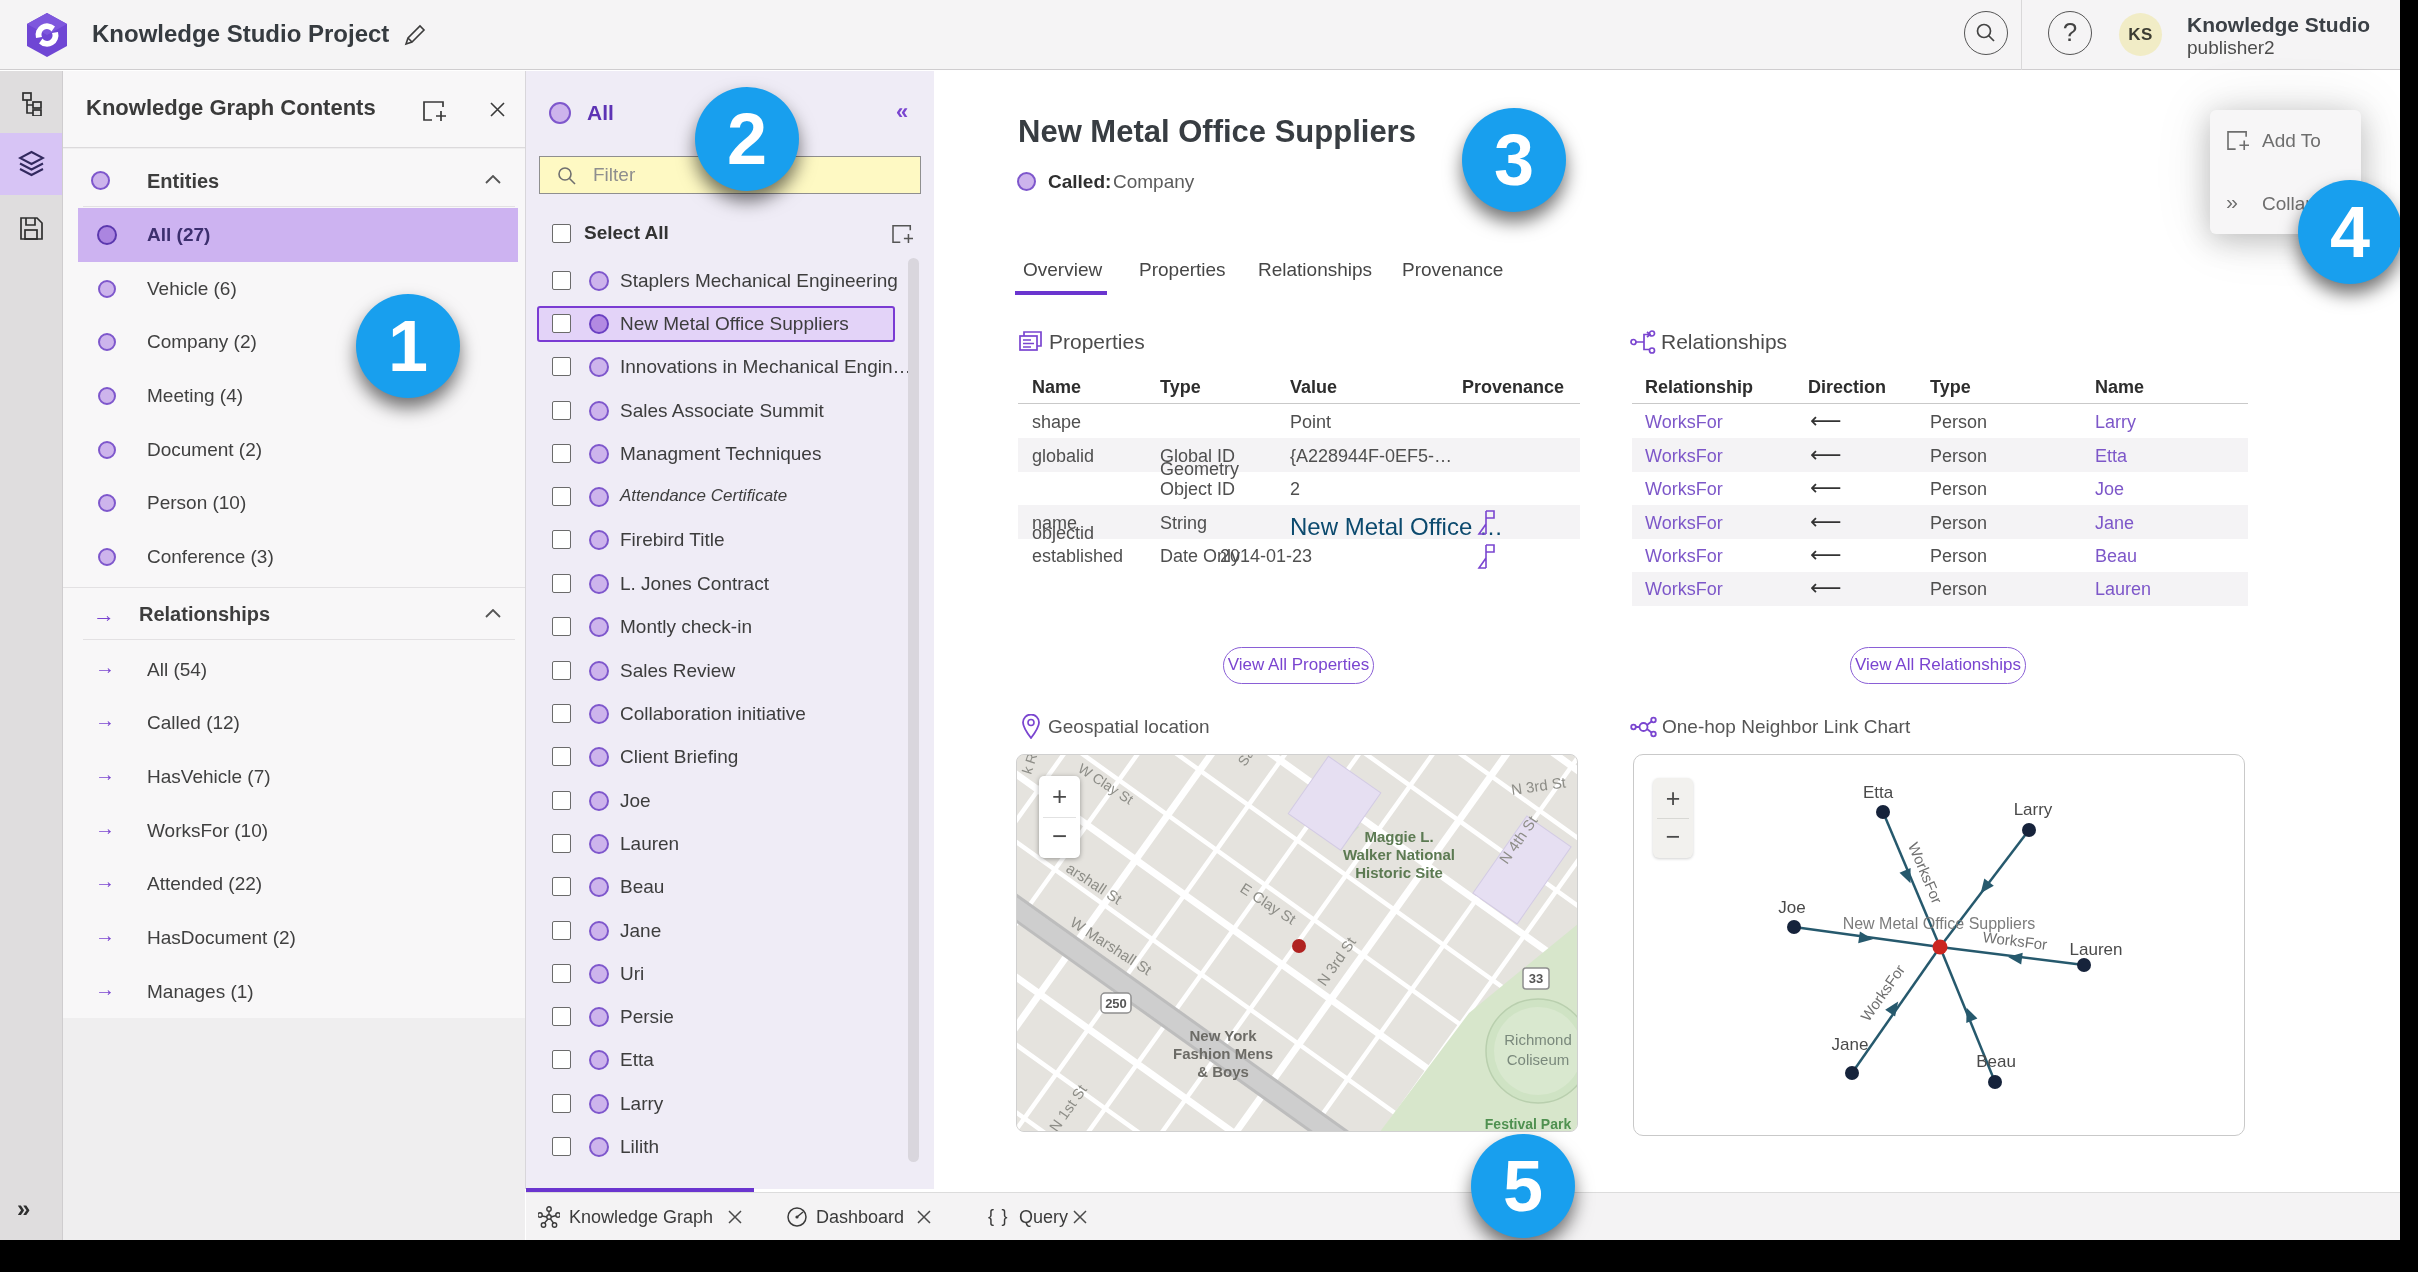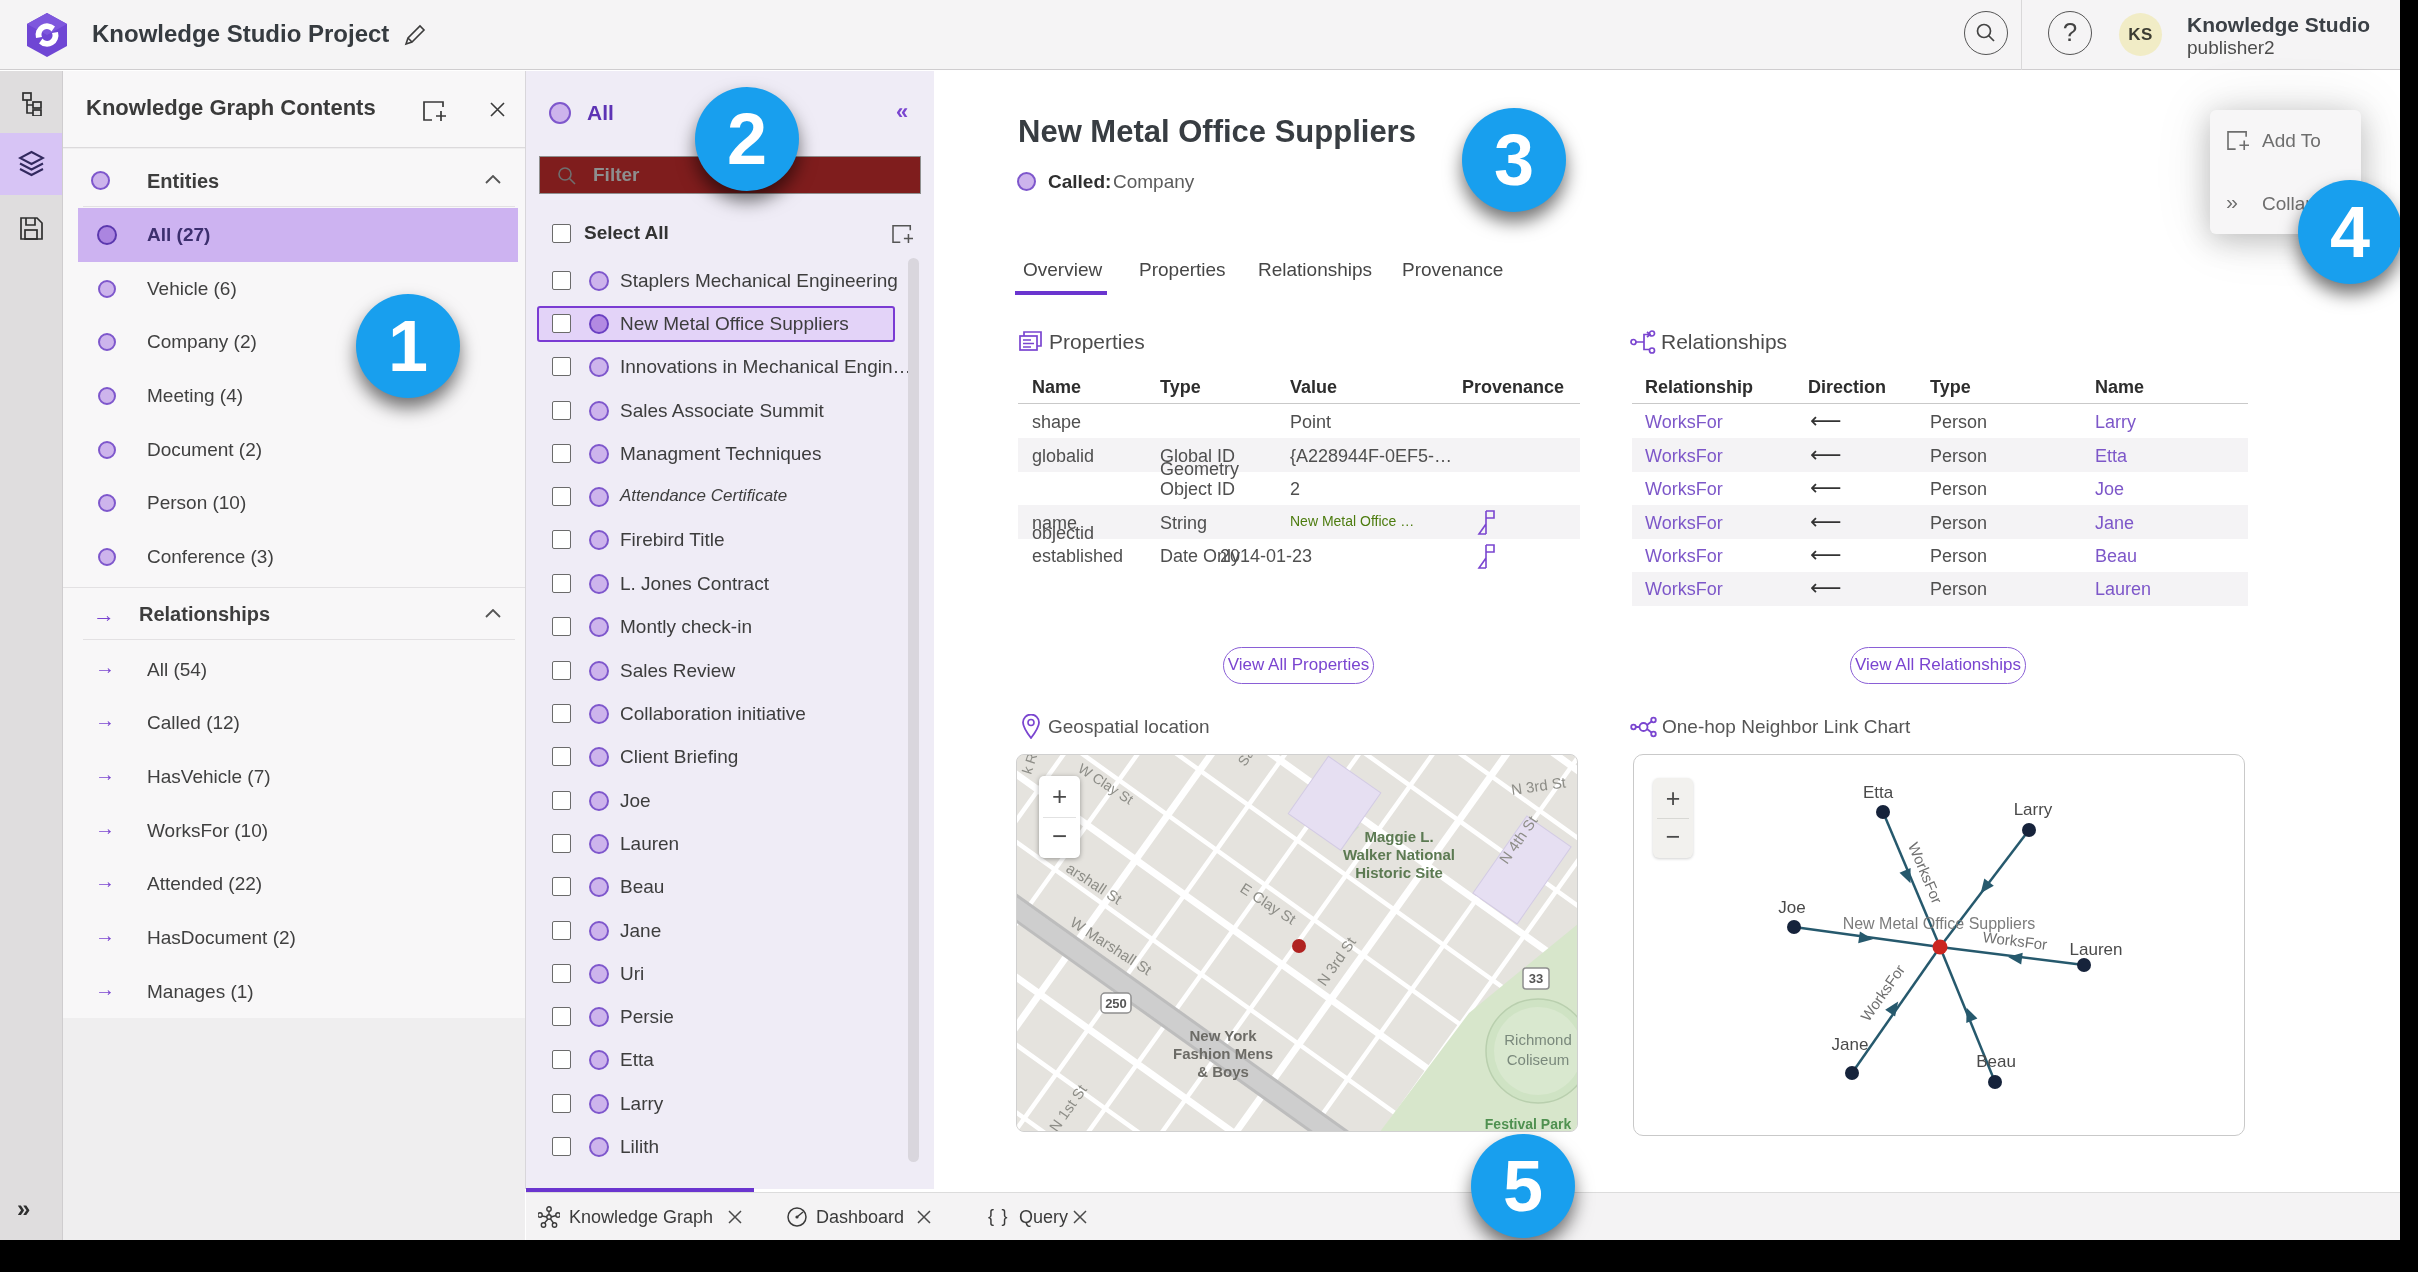--- a/index.html
+++ b/index.html
@@ -125,21 +125,21 @@
     <div class="abs" style="left:32px;top:853px;font-size:20px;color:#7a45d0;">→</div>
       <div class="abs" style="left:84px;top:856px;font-size:19px;color:#404040;">HasDocument (2)</div>
     <div class="abs" style="left:32px;top:907px;font-size:20px;color:#7a45d0;">→</div>
       <div class="abs" style="left:84px;top:910px;font-size:19px;color:#404040;text-align:center;">Manages (1)</div>
   </div>
 
   <div class="abs" style="left:526px;top:71px;width:408px;height:1118px;background:#efecf6;">
     <div class="circ" style="left:23px;top:31px;width:22px;height:22px;"></div>
     <div class="abs" style="left:61px;top:30px;font-size:21px;font-weight:bold;color:#5d33b4;">All</div>
     <div class="abs" style="left:370px;top:28px;font-size:22px;color:#7a45d0;font-weight:bold;">«</div>
-    <div class="abs" style="left:13px;top:85px;width:382px;height:38px;background:#7f1d1d;border:1px solid #8f8f8f;box-sizing:border-box;font-weight:bold;">
+    <div class="abs" style="left:13px;top:85px;width:382px;height:38px;background:#fef9c3;border:1px solid #8f8f8f;box-sizing:border-box;">
       <svg style="position:absolute;left:17px;top:9px;" width="20" height="20" viewBox="0 0 20 20">
           <circle cx="8" cy="8" r="6" fill="none" stroke="#6f6f6f" stroke-width="1.6"></circle>
           <line x1="12.5" y1="12.5" x2="18" y2="18" stroke="#6f6f6f" stroke-width="1.6"></line>
         </svg>
       <div style="position:absolute;left:53px;top:7px;font-size:19px;color:#8e8e8e;">Filter</div>
     </div>
     <div class="abs" style="left:26px;top:153px;width:19px;height:19px;background:#fff;border:1.5px solid #6b6b6b;border-radius:2px;box-sizing:border-box;"></div>
     <div class="abs" style="left:58px;top:151px;font-size:19px;font-weight:bold;color:#333;">Select All</div>
     <svg class="abs" style="left:366px;top:153px;" width="22" height="20" viewBox="0 0 24 22">
         <path d="M20 7 V2 H1 V20 H9 M13 16 H23 M18 11 V21" fill="none" stroke="#555" stroke-width="1.7"></path>
@@ -241,21 +241,21 @@
     <div class="abs" style="left:1160px;top:412px;font-size:18px;color:#4f4f4f;margin-top:47px;">Geometry</div>
     <div class="abs" style="left:1290px;top:412px;font-size:18px;color:#4f4f4f;">Point</div>
   <div class="abs" style="left:1032px;top:446px;font-size:18px;color:#4f4f4f;">globalid</div>
     <div class="abs" style="left:1160px;top:446px;font-size:18px;color:#4f4f4f;">Global ID</div>
     <div class="abs" style="left:1290px;top:446px;font-size:18px;color:#4f4f4f;">{A228944F-0EF5-…</div>
   <div class="abs" style="left:1032px;top:479px;font-size:18px;color:#4f4f4f;margin-top:44px;">objectid</div>
     <div class="abs" style="left:1160px;top:479px;font-size:18px;color:#4f4f4f;">Object ID</div>
     <div class="abs" style="left:1290px;top:479px;font-size:18px;color:#4f4f4f;">2</div>
   <div class="abs" style="left:1032px;top:513px;font-size:18px;color:#4f4f4f;">name</div>
     <div class="abs" style="left:1160px;top:513px;font-size:18px;color:#4f4f4f;">String</div>
-    <div class="abs" style="left:1290px;top:513px;font-size:14px;color:#4d7c0f;">New Metal Office …</div>
+    <div class="abs" style="left:1290px;top:513px;font-size:24px;color:#0c4a6e;">New Metal Office …</div>
   <div class="abs" style="left:1032px;top:546px;font-size:18px;color:#4f4f4f;">established</div>
     <div class="abs" style="left:1160px;top:546px;font-size:18px;color:#4f4f4f;">Date Only</div>
     <div class="abs" style="left:1220px;top:546px;font-size:18px;color:#4f4f4f;">2014-01-23</div>
   <svg class="abs" style="left:1476px;top:510px;" width="20" height="25" viewBox="0 0 20 25">
       <path d="M10 1 V24 M10 1 H18 V8 H10 M10 24 H3 L10 14" fill="none" stroke="#7a45d0" stroke-width="1.6"></path>
     </svg>
   <svg class="abs" style="left:1476px;top:544px;" width="20" height="25" viewBox="0 0 20 25">
       <path d="M10 1 V24 M10 1 H18 V8 H10 M10 24 H3 L10 14" fill="none" stroke="#7a45d0" stroke-width="1.6"></path>
     </svg>
   <div class="abs" style="left:1223px;top:647px;width:151px;height:37px;border:1.5px solid #8a5fd6;border-radius:19px;box-sizing:border-box;text-align:center;line-height:34px;font-size:17px;color:#7a45d0;">View All Properties</div>

